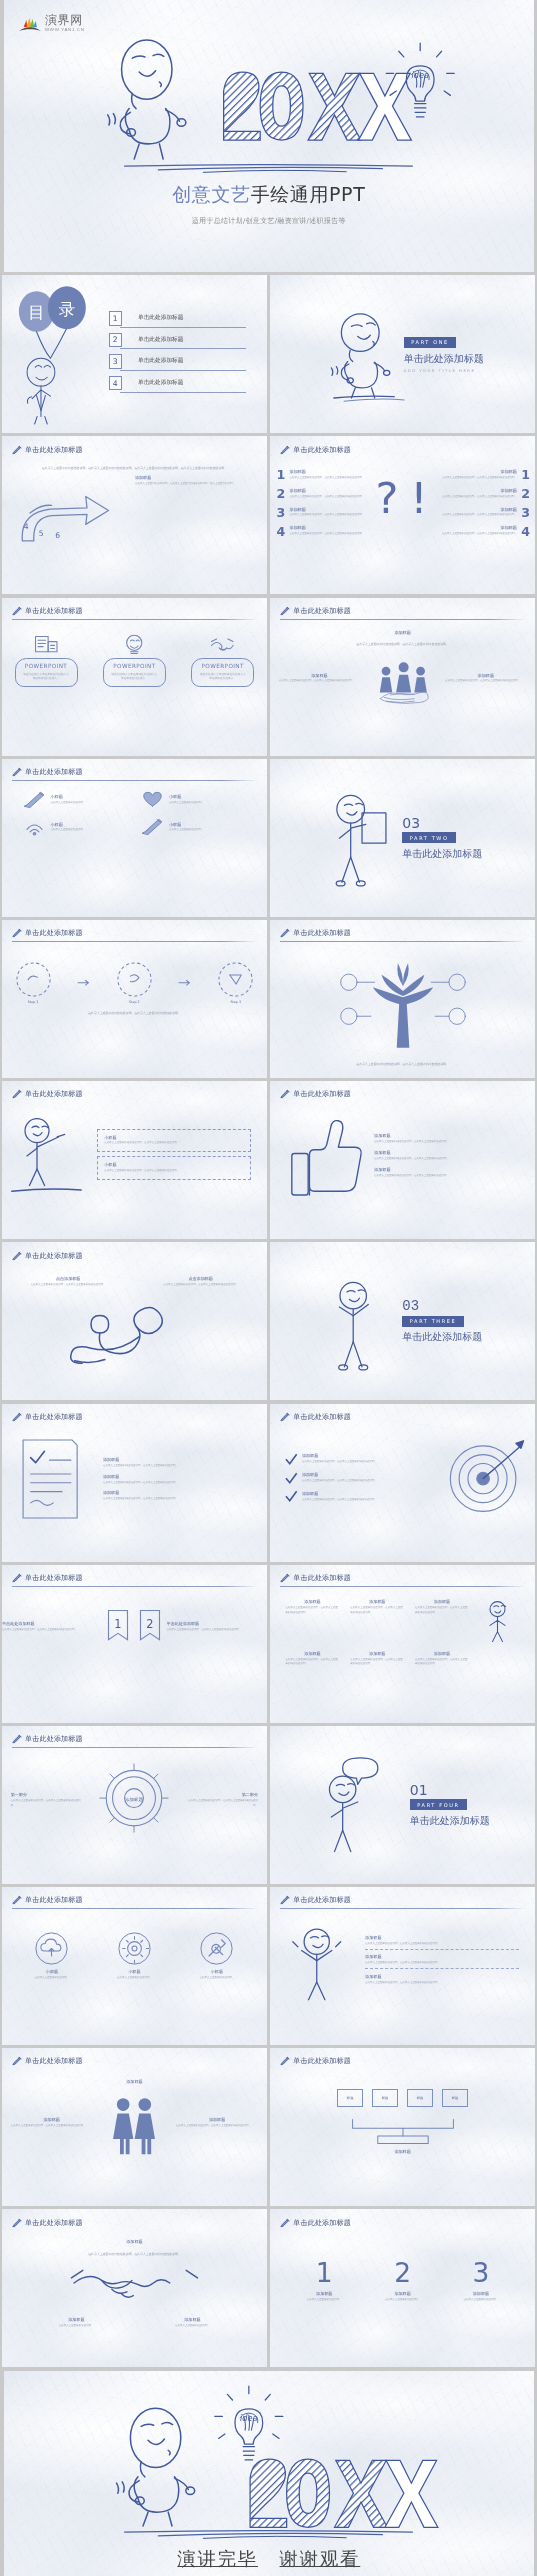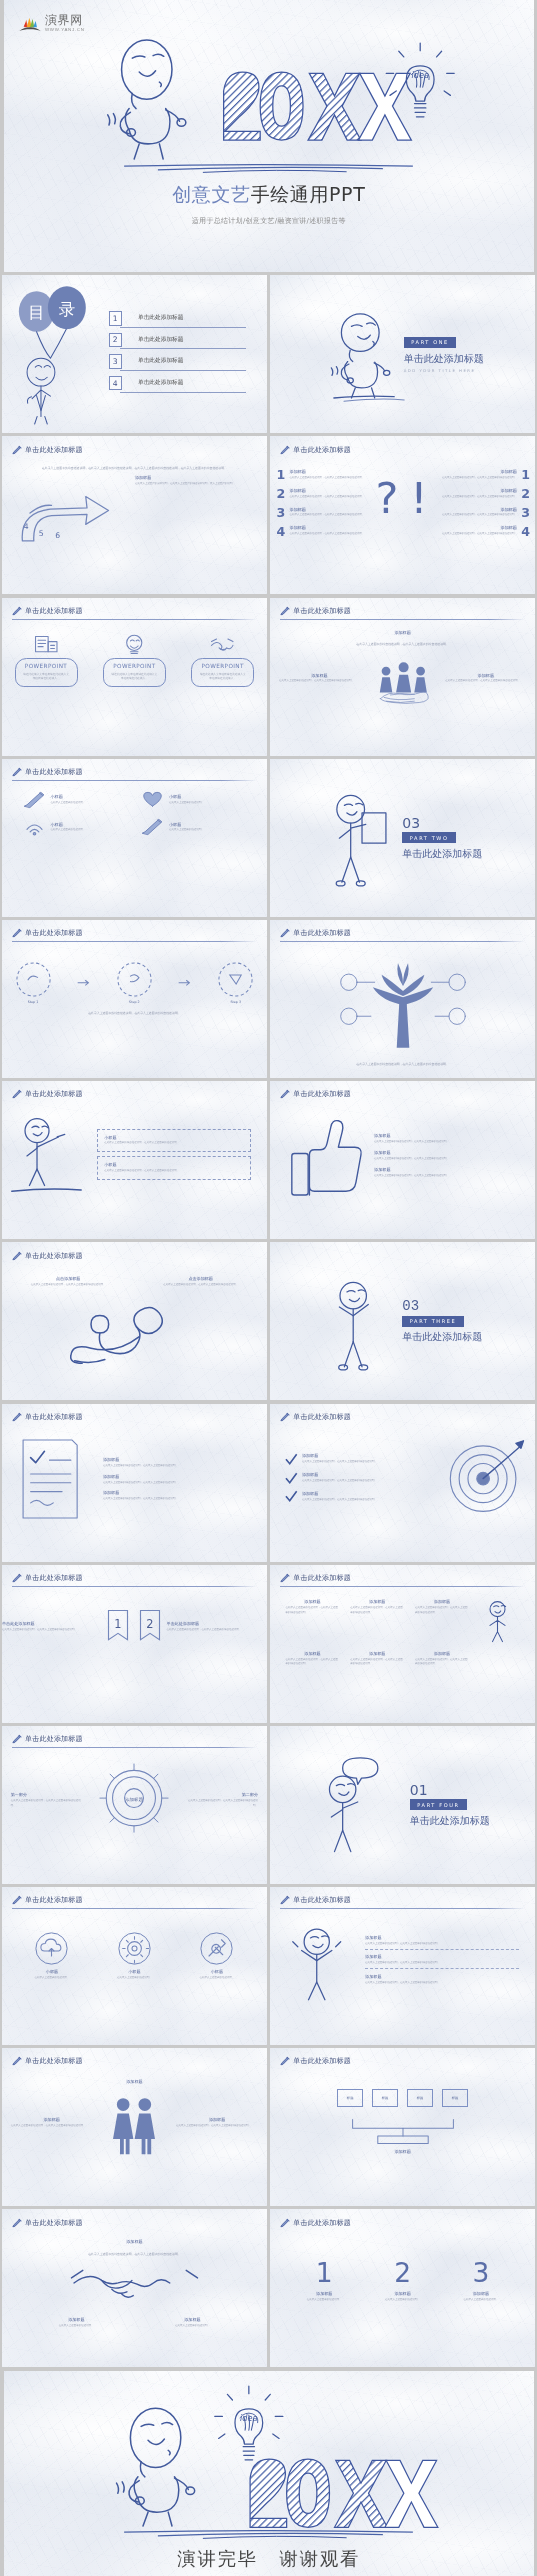--- a/index.html
+++ b/index.html
@@ -48,21 +48,21 @@
 
   
   .cover-art{display:flex;align-items:flex-end;justify-content:center;padding-top:33px;height:126px;}
   .cover-rule{width:297px;margin:3.8px auto 0;}
   .cover-title{text-align:center;font-size:19px;margin-top:8.8px;letter-spacing:0.6px;font-family:"DejaVu Sans",sans-serif;font-weight:400;}
   .t-blue{color:#6f84bc;}
   .t-dark{color:#3a3a3a;}
   .cover-sub{text-align:center;font-size:7px;color:#8d8d8d;margin-top:8.8px;letter-spacing:0.3px;font-family:"DejaVu Sans",sans-serif;}
 
   
-  .end-title{text-align:center;font-size:18.3px;color:#454545;margin-top:6.3px;letter-spacing:1.9px;font-family:"DejaVu Sans",sans-serif;}
+  .end-title{text-align:center;font-size:18.3px;color:#454545;margin-top:6.3px;letter-spacing:1.9px;font-family:"DejaVu Sans",sans-serif;text-decoration:underline;}
   .end-title .sp{display:inline-block;width:21.5px;}
 
   
   .sh{display:flex;align-items:center;padding:8.2px 10px 0 10px;}
   .sh-t{font-size:7px;color:#3f4e7a;font-family:"DejaVu Sans",sans-serif;margin-left:3.2px;letter-spacing:0.2px;}
   .sh-rule{height:0.6px;margin:3.2px 10px 0 10px;background:linear-gradient(90deg,#8d9dc8 0%,#8d9dc8 86%,rgba(141,157,200,0) 100%);}
 
   .body-text{font-size:2.9px;color:#8e96ab;line-height:1.85;text-align:center;padding:0 30px;margin-top:7.6px;font-family:"DejaVu Sans",sans-serif;}
   .mini{font-size:2.5px;color:#9aa1b4;line-height:1.8;font-family:"DejaVu Sans",sans-serif;}
   .sub-h{font-size:4.1px;color:#4a5c92;font-family:"DejaVu Sans",sans-serif;margin-bottom:1.9px;}

